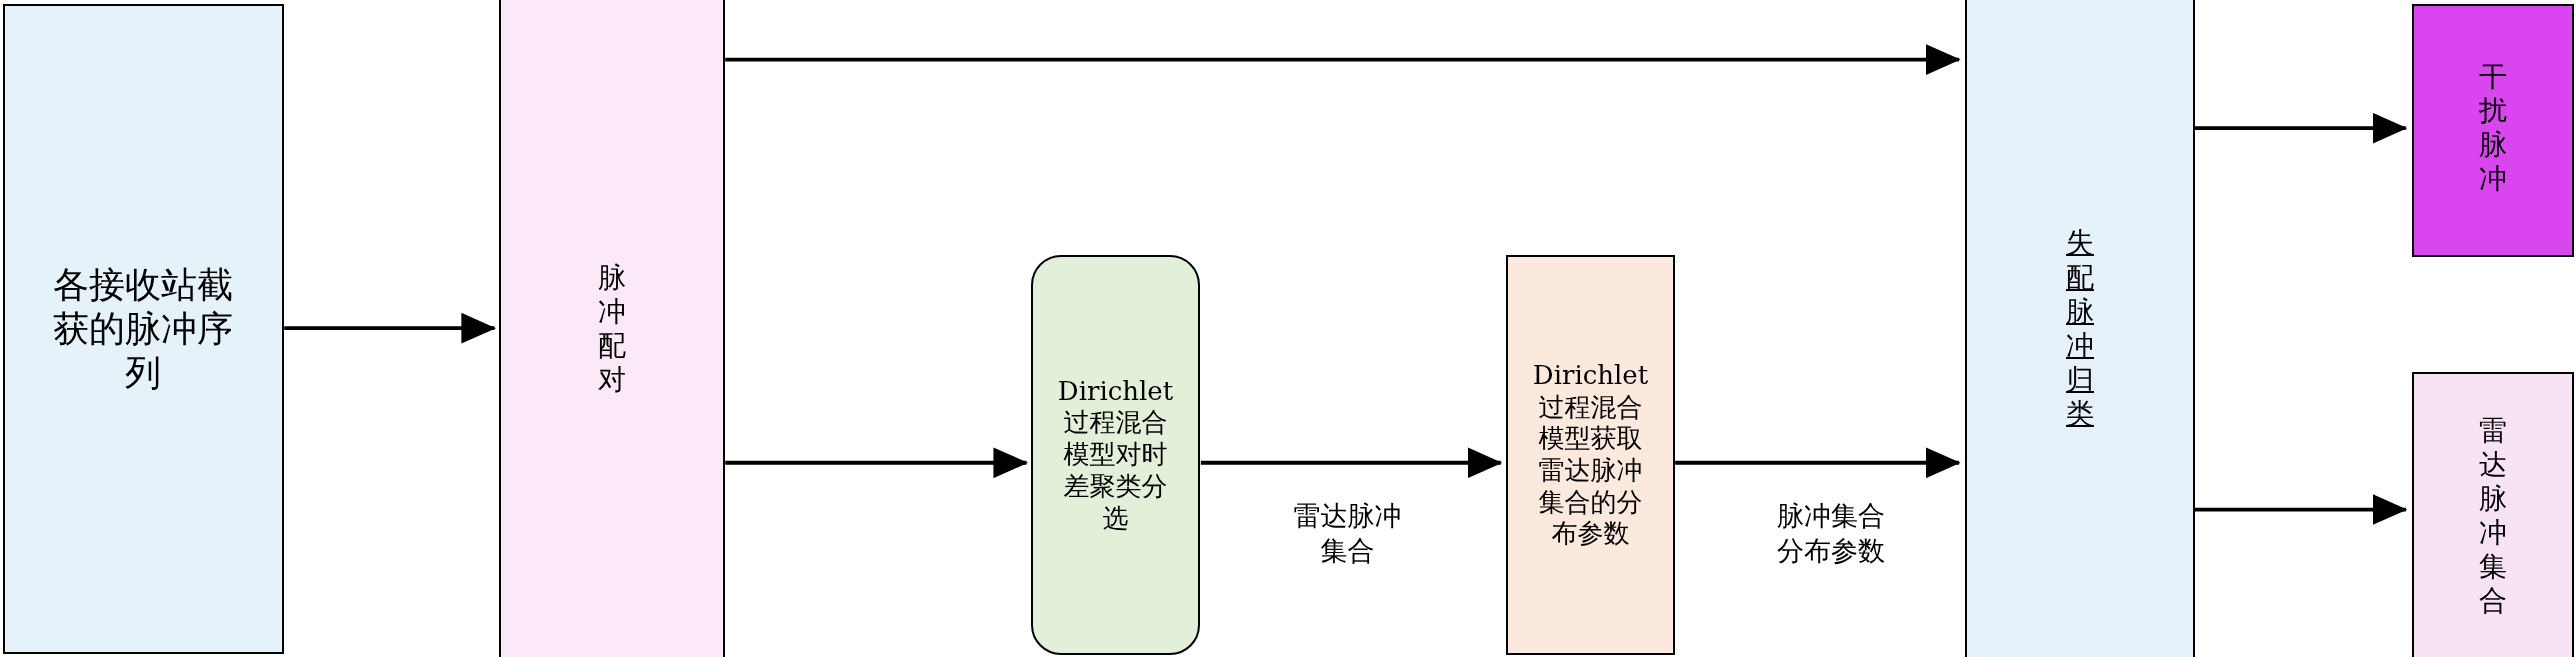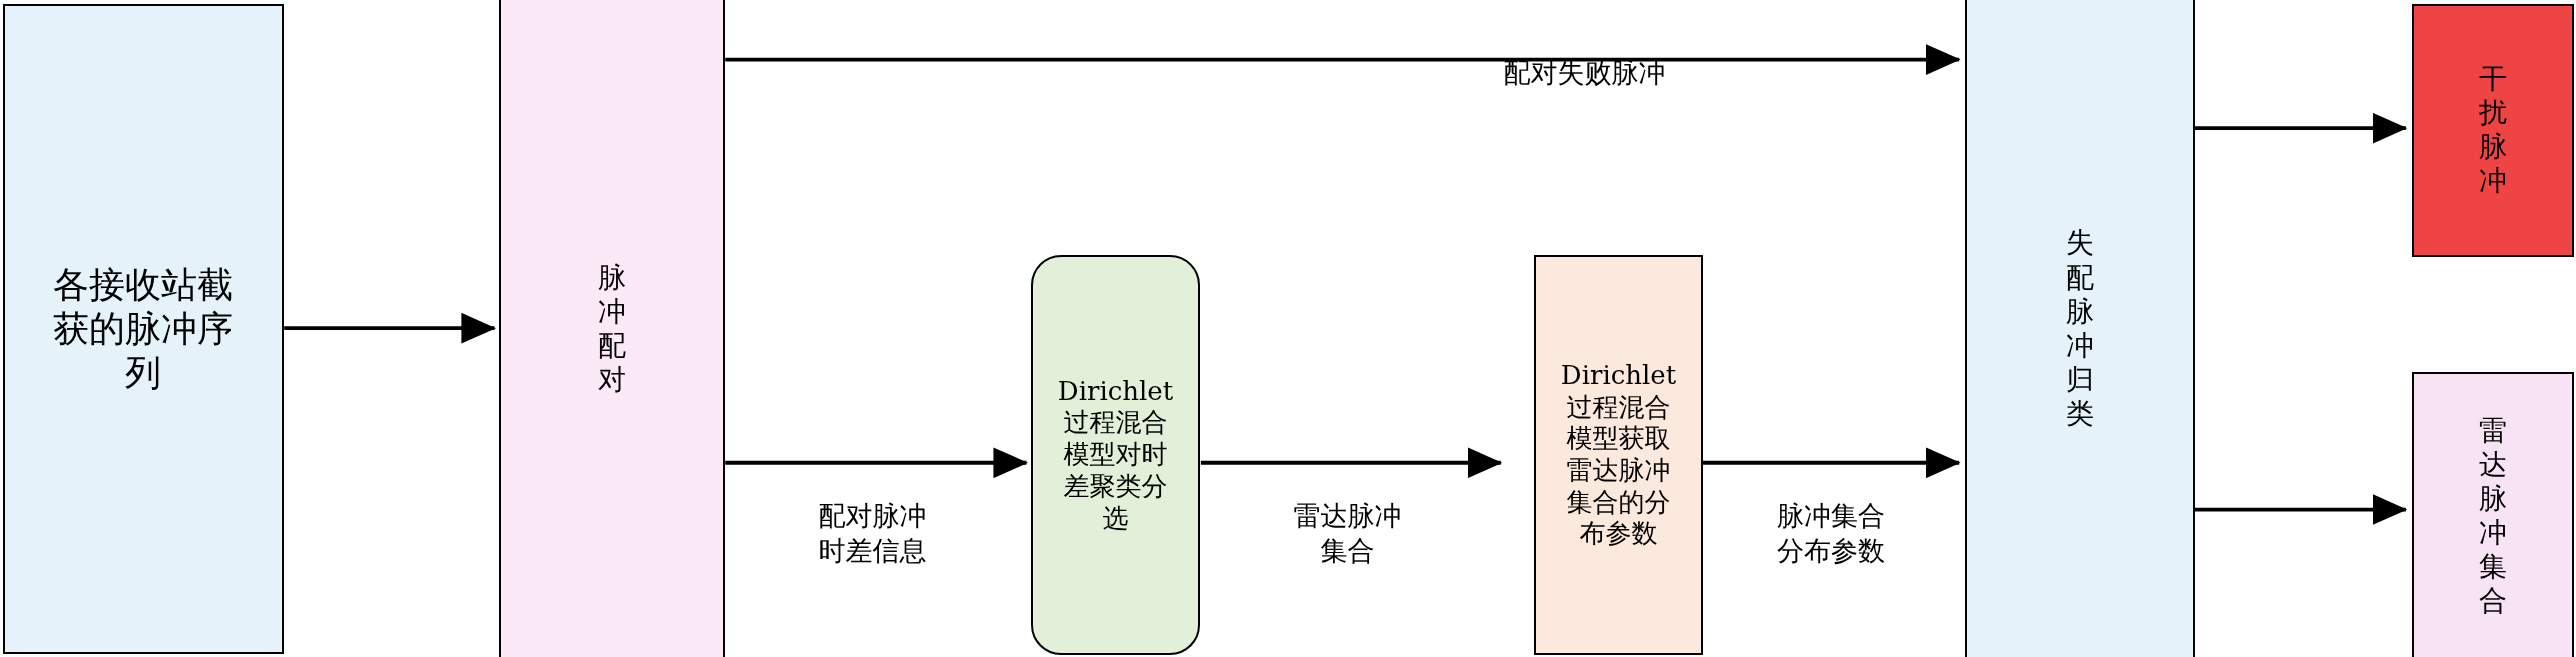--- a/index.html
+++ b/index.html
@@ -33,28 +33,28 @@
   .node .label {
     display: block;
     width: 100%;
     white-space: pre-line;
   }
 
   
   #node-input        { left: 2.6px;    top: 3.8px;   width: 281px; height: 650px; background: #e6f2f9; font-size: 36px; }
   #node-pairing      { left: 499px;  top: -2.6px;  width: 226px; height: 663px; background: #fbe9f7; font-size: 28px; }
   #node-dpmm-cluster { left: 1031px; top: 255px; width: 169px; height: 400px; background: #e2efd9; font-size: 26px; border-radius: 30px; }
-  #node-dpmm-params  { left: 1506px; top: 255px; width: 169px; height: 400px; background: #fbe9de; font-size: 26px; margin-left: 28px; }
+  #node-dpmm-params  { left: 1506px; top: 255px; width: 169px; height: 400px; background: #fbe9de; font-size: 26px; }
   #node-mismatch     { left: 1965px; top: -2.6px;  width: 230px; height: 663px; background: #e6f2f9; font-size: 28px; }
   #node-jam-pulse    { left: 2412px; top: 3.8px;   width: 162px; height: 253px; background: #f7e3f3; font-size: 28px; }
   #node-radar-set    { left: 2412px; top: 372px; width: 162px; height: 288px; background: #f7e3f3; font-size: 28px; }
 
   
   #node-pairing  .label { max-width: 38px; margin: 16px auto; }
-  #node-mismatch .label { max-width: 38px; margin: 0 auto; }
+  #node-mismatch .label { max-width: 38px; margin: 0 auto; text-decoration: underline; }
   #node-jam-pulse .label { max-width: 32px; margin: 0 auto; }
   #node-radar-set .label { max-width: 32px; margin: 4px auto; }
   #node-dpmm-cluster .label { max-width: 121px; margin: 0 auto; }
   #node-dpmm-params  .label { max-width: 121px; margin: 0 auto; }
   #node-input .label { max-width: 212px; margin: 0 auto; }
 
   
   .edge-label {
     position: absolute;
     color: #000000;
@@ -126,32 +126,29 @@
   </div>
 
   <div class="node" id="node-dpmm-params" style="background: rgb(251, 233, 222);">
     <span class="label">Dirichlet过程混合模型获取雷达脉冲集合的分布参数</span>
   </div>
 
   <div class="node" id="node-mismatch" style="background: rgb(230, 242, 249);">
     <span class="label">失配脉冲归类</span>
   </div>
 
-  <div class="node" id="node-jam-pulse" style="background: #ef4444;">
+  <div class="node" id="node-jam-pulse" style="background: #d946ef; font-family: Liberation Mono, monospace;">
     <span class="label">干扰脉冲</span>
   </div>
 
   <div class="node" id="node-radar-set">
     <span class="label">雷达脉冲集合</span>
   </div>
 
-  <div class="edge-label" id="edge-label-failed">配对失败脉冲</div>
 
-  <div class="edge-label" id="edge-label-tdoa">配对脉冲
-时差信息</div>
 
   <div class="edge-label" id="edge-label-radarset">雷达脉冲
 集合</div>
 
   <div class="edge-label" id="edge-label-params">脉冲集合
 分布参数</div>
 
 </div>
 
 

